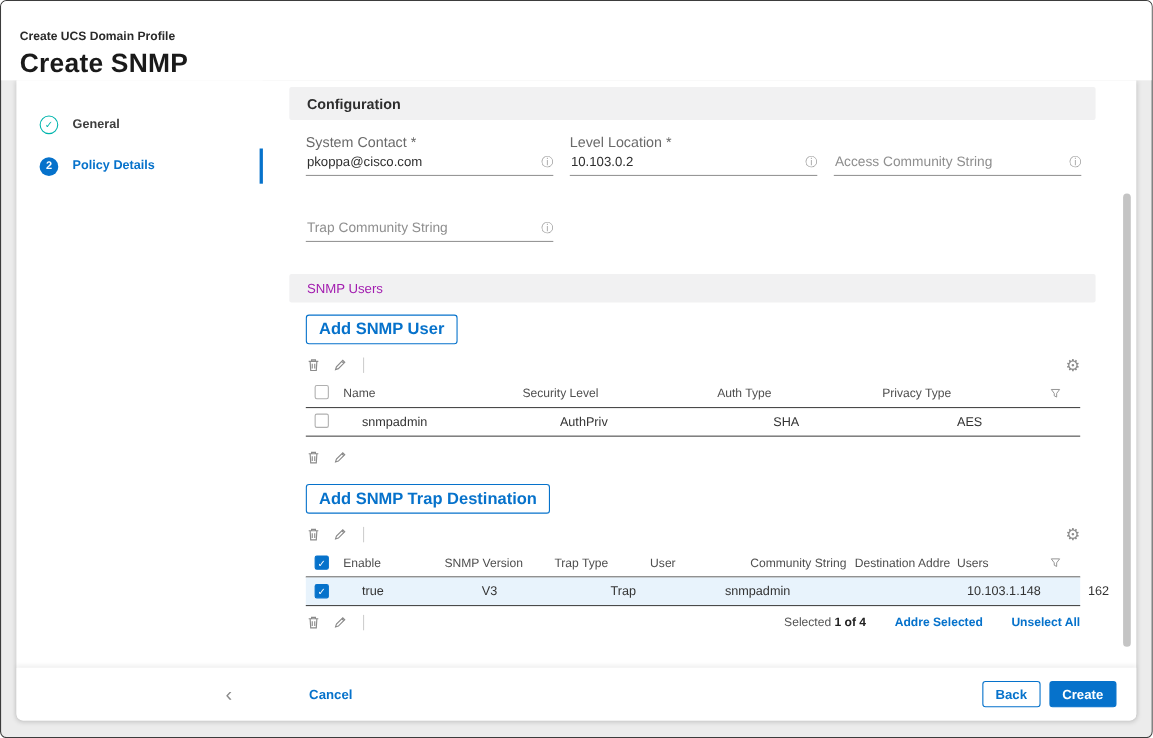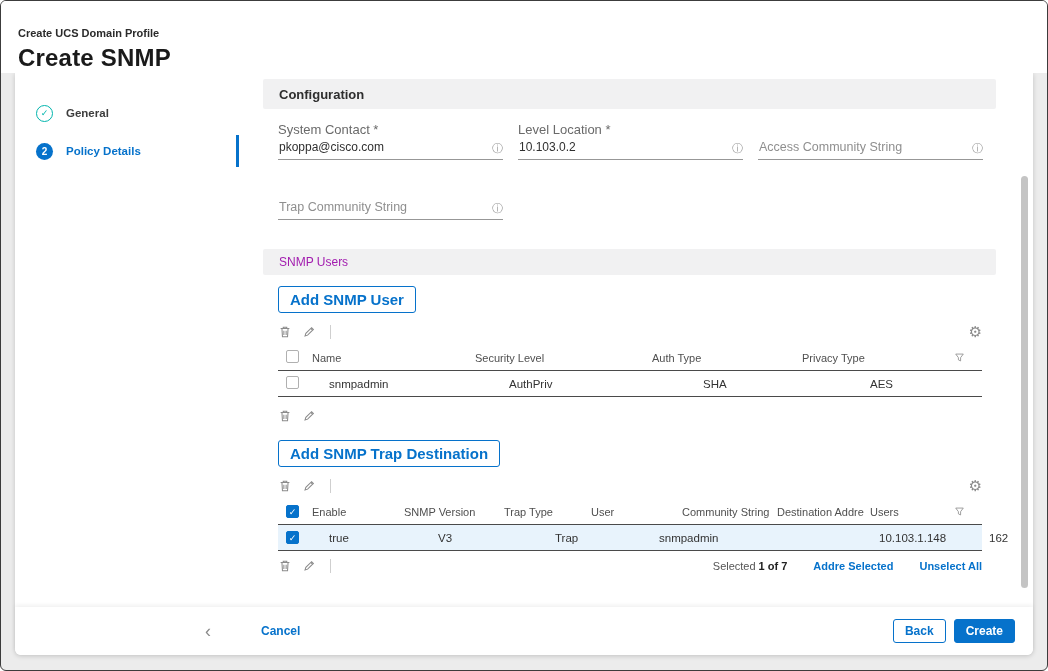--- a/index.html
+++ b/index.html
@@ -73,21 +73,21 @@
 
   .t-footer { display:flex; align-items:center; height:30px; font-size:11px; }
   .sel-text { margin-left:auto; color:#555; }
   .sel-count { font-weight:bold; color:#222; margin-left:3px; }
   .t-link { color:#0672cb; font-weight:bold; margin-left:26px; cursor:pointer; }
 
   
   .bottom-bar { height:48px; background:#fff; display:flex; align-items:center; padding-right:18px;
                 box-shadow:0 -2px 4px rgba(0,0,0,.06); border-radius:0 0 6px 6px; position:relative; z-index:2; }
   .collapse-chevron { margin-left:190px; color:#8a8a8a; font-size:18px; line-height:18px; cursor:pointer; width:12px; }
-  .cancel-link { margin-left:44px; color:#0672cb; font-weight:bold; font-size:12px; cursor:pointer; }
+  .cancel-link { margin-left:64px; color:#0672cb; font-weight:bold; font-size:12px; cursor:pointer; }
   .btn { font-family:inherit; font-size:12px; font-weight:bold; border-radius:3px; padding:4px 11px; cursor:pointer; }
   .btn-back { margin-left:auto; border:1px solid #0672cb; background:#fff; color:#0672cb; }
   .btn-create { margin-left:8px; border:1px solid #0672cb; background:#0672cb; color:#fff; }
 
   
   .scroll-thumb { position:absolute; right:5px; top:103px; width:7px; height:412px; background:#c4c4c4; border-radius:4px; cursor:pointer; z-index:4; }
 
   svg.mini { stroke:#8b8b8b; fill:none; stroke-width:1.2; }
 </style>
 </head>
@@ -257,21 +257,21 @@
                   <path d="M3 4h10M6 4V2.5h4V4M4.5 4l.6 9.5h5.8l.6-9.5M6.7 6.5v5M9.3 6.5v5"></path>
                 </svg>
             </span>
             <span class="icon-btn">
               <svg class="mini" viewBox="0 0 16 16" width="14" height="14">
                   <path d="M3.5 12.5l.9-2.9 6.6-6.6 2 2-6.6 6.6-2.9.9zM10 4l2 2"></path>
                 </svg>
             </span>
             <span class="sep"></span>
             <span class="sel-text">
-              <span>Selected</span><span class="sel-count">1 of 7</span>
+              <span>Selected</span><span class="sel-count">1 of 4</span>
             </span>
             <span class="t-link">Addre Selected</span>
             <span class="t-link">Unselect All</span>
           </div>
         </div>
 
       </div>
     </div>
 
     <div class="bottom-bar">

